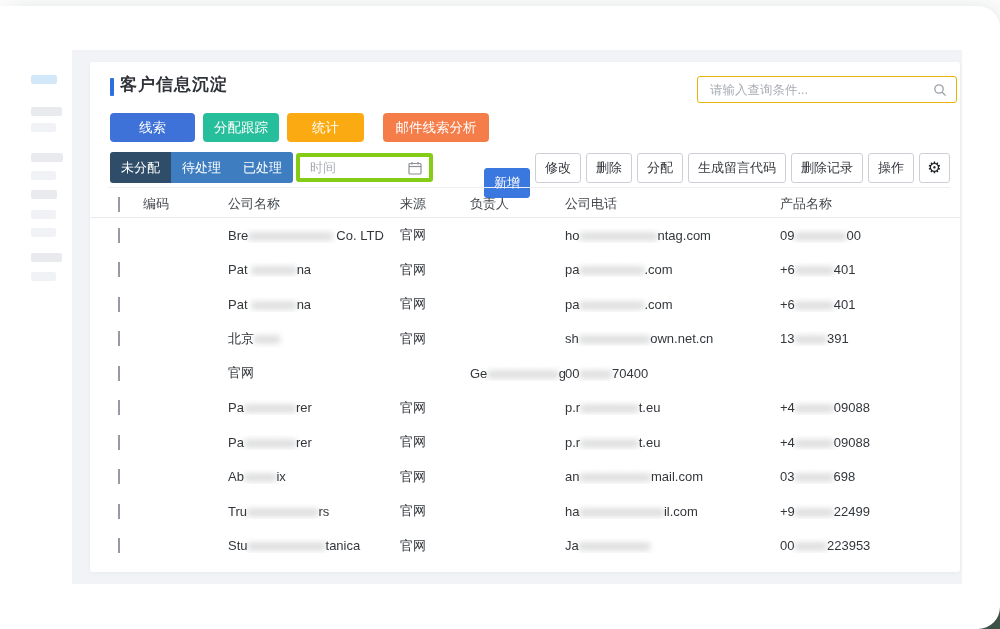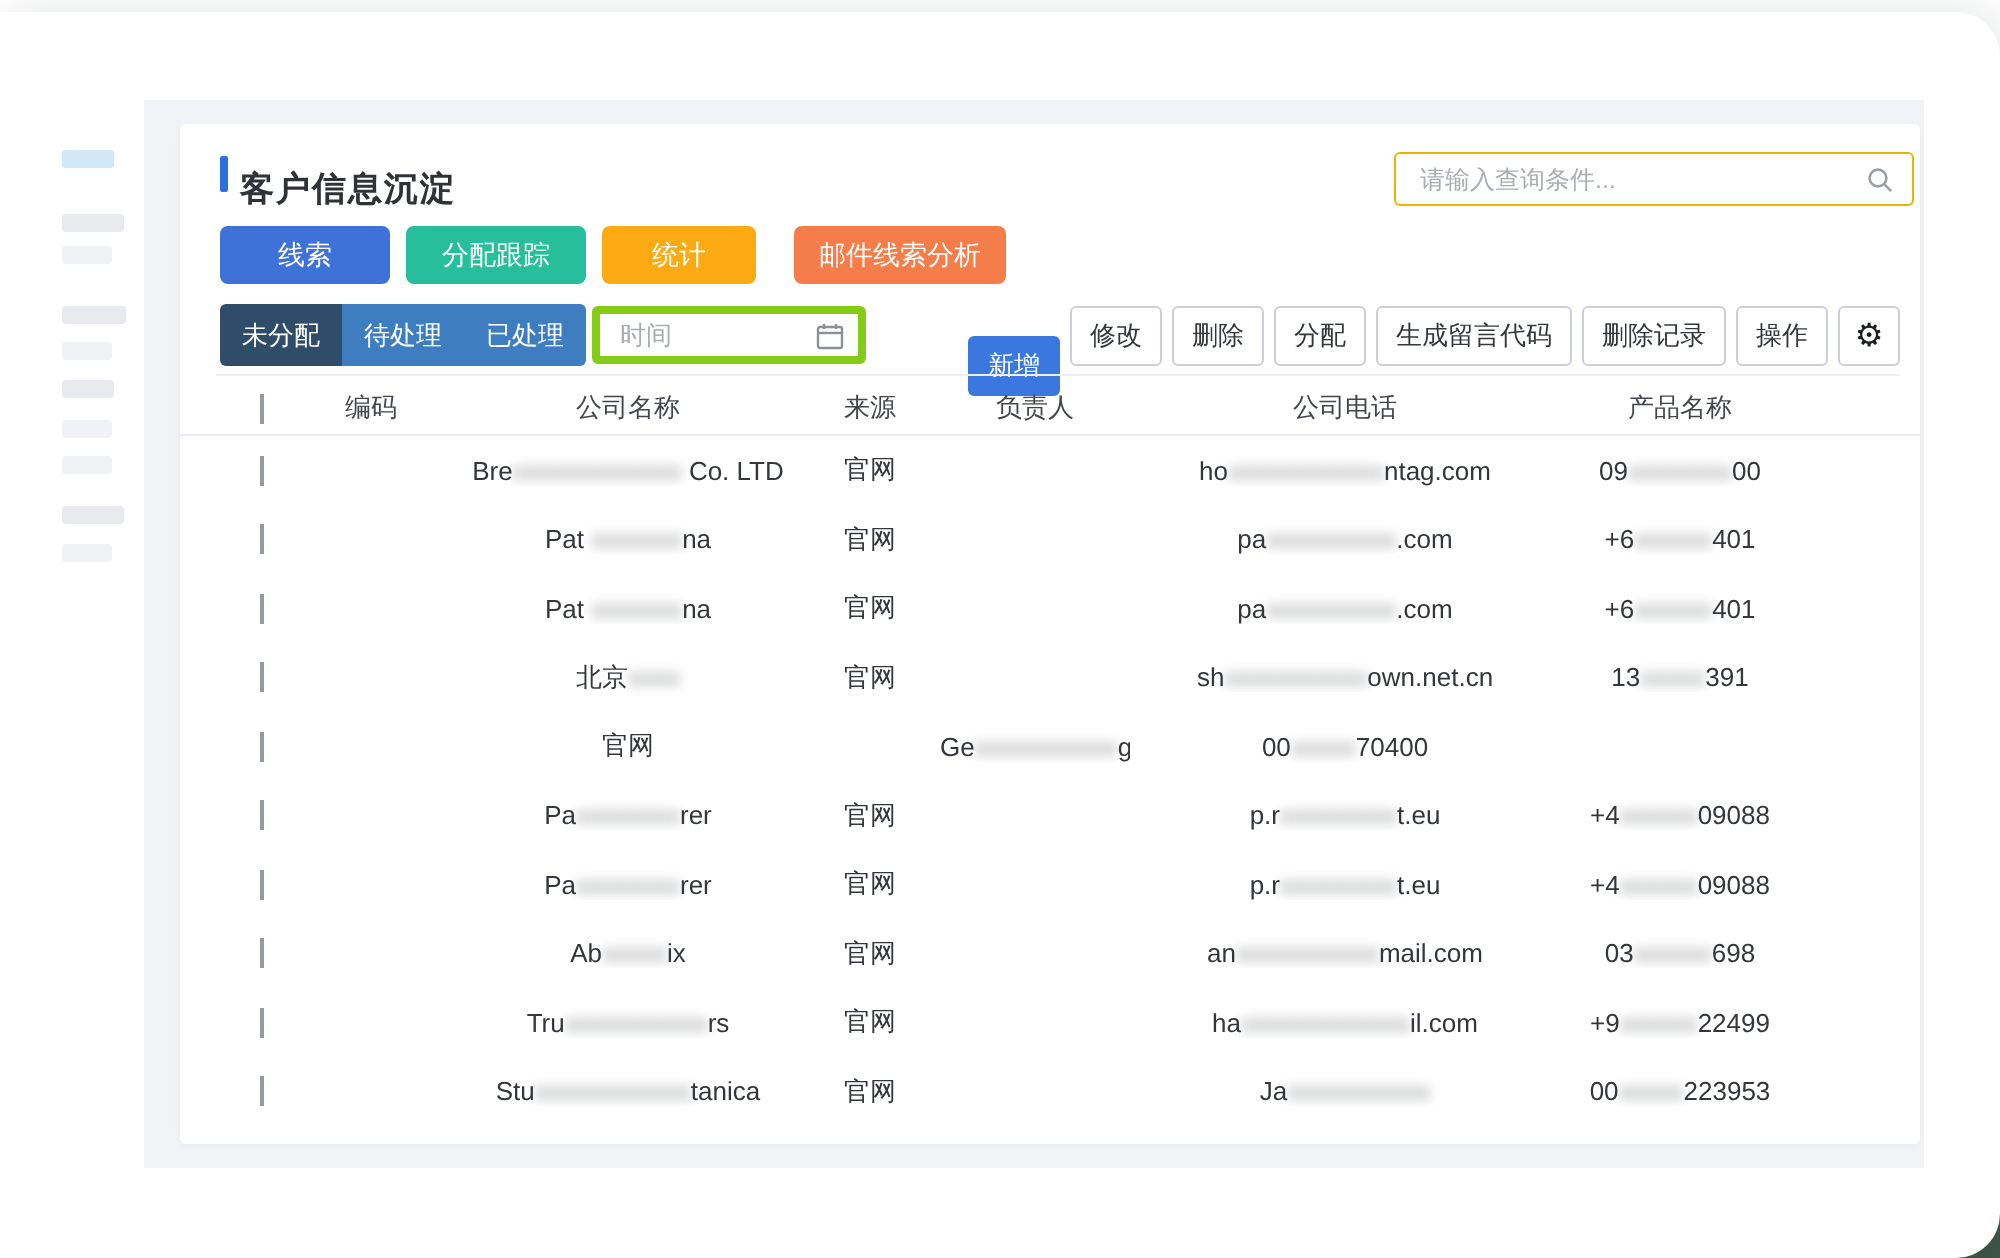--- a/index.html
+++ b/index.html
@@ -20,21 +20,21 @@
   
   .sidebar { position:absolute; left:0; top:0; bottom:0; width:72px; background:#fff; }
   .sbar { height:9px; border-radius:2px; margin-left:31px; background:#f1f2f6; }
   .sbar.dark { background:#e8eaee; }
   .sbar.active { background:#d2e8f9; }
   
   .main { position:absolute; left:72px; top:44px; right:38px; bottom:45px; background:#f2f3f7; }
   .card { position:absolute; left:18px; top:12px; right:2px; bottom:12px; background:#fff; border-radius:3px; box-shadow:0 1px 4px rgba(20,30,50,.04); }
   
   .tmark { position:absolute; left:20px; top:16px; width:4px; height:18px; background:#2e6fe0; border-radius:1px; }
-  .title { position:absolute; left:30px; top:21px; margin:0; font-size:17px; font-weight:700; color:#2f3338; letter-spacing:1px; }
+  .title { position:absolute; left:30px; top:11px; margin:0; font-size:17px; font-weight:700; color:#2f3338; letter-spacing:1px; }
   .search { position:absolute; left:607px; top:14px; width:260px; height:27px; border:1px solid #eab308; border-radius:3px; background:#fff; display:flex; align-items:center; }
   .search input { flex:1; min-width:0; border:0; outline:0; background:transparent; padding:0 6px 0 12px; font-size:12.5px; color:#333; font-family:inherit; }
   input::placeholder { color:#a9adb4; }
   .search svg { margin-right:9px; flex:none; }
   
   .navrow { position:absolute; left:20px; top:51px; display:flex; }
   .navbtn { height:29px; border:0; border-radius:4px; color:#fff; font-size:13.5px; margin-right:8px; font-family:inherit; cursor:pointer; }
   
   .toolbar { position:absolute; left:20px; top:90px; right:10px; height:31px; display:flex; align-items:center; }
   .tabs { display:flex; flex:none; }
@@ -44,21 +44,21 @@
   .tab:last-child { border-radius:0 3px 3px 0; }
   .datebox { width:137px; height:29px; border:4px solid #84cc16; border-radius:3px; margin-left:3px; display:flex; align-items:center; background:#fff; flex:none; }
   .datebox input { flex:1; min-width:0; border:0; outline:0; background:transparent; padding:0 8px 0 10px; font-size:13px; color:#333; font-family:inherit; }
   .datebox svg { margin-right:7px; flex:none; }
   .actions { margin-left:auto; display:flex; gap:5px; align-items:center; }
   .abtn { height:30px; padding:0 9px; border:1px solid #ccd0d6; border-radius:3px; background:#fff; color:#33373c; font-size:13px; font-family:inherit; white-space:nowrap; cursor:pointer; }
   .abtn.primary { background:#3a78e0; border-color:#3a78e0; color:#fff;margin-top:30px; }
   .gearbtn { height:30px; width:31px; border:1px solid #ccd0d6; border-radius:3px; background:#fff; display:flex; align-items:center; justify-content:center; font-size:16px; color:#1b1f24; cursor:pointer; padding:0; }
   .divider { position:absolute; left:18px; right:10px; top:125px; height:1px; background:#edeff3; }
   
-  .tablewrap { position:absolute; left:0; right:0; top:129px; bottom:4px; overflow:hidden;text-align:center; }
+  .tablewrap { position:absolute; left:0; right:0; top:129px; bottom:4px; overflow:hidden; }
   .thead, .trow { display:grid; grid-template-columns:25px 85px 172px 70px 95px 215px 120px minmax(0,1fr); padding-left:28px; align-items:center; }
   .thead { height:27px; border-bottom:1px solid #e9ebef; font-size:13px; color:#43474d; }
   .trow { height:34.5px; font-size:13px; color:#33373c; }
   .cell { white-space:nowrap; overflow:hidden; }
   .cb { width:14px; height:14px; border:1px solid #969ba3; border-radius:3px; background:#fff; cursor:pointer; }
   .redacted { filter:blur(3px); opacity:.55; }
 </style>
 </head>
 <body>
 
@@ -94,21 +94,21 @@
       <div class="search">
         <input type="text" placeholder="请输入查询条件..." style="">
         <svg width="14" height="14" viewBox="0 0 14 14">
           <circle cx="6" cy="6" r="4.2" fill="none" stroke="#9aa0a6" stroke-width="1.3"></circle>
           <line x1="9.2" y1="9.2" x2="12.6" y2="12.6" stroke="#9aa0a6" stroke-width="1.3"></line>
         </svg>
       </div>
 
       <div class="navrow" id="navrow">
           <button class="navbtn" style="background: rgb(62, 114, 216); width: 85px;">线索</button>
-          <button class="navbtn" style="background: rgb(39, 191, 155); width: 90px;">分配跟踪</button>
+          <button class="navbtn" style="background: rgb(39, 191, 155); width: 76px;">分配跟踪</button>
           <button class="navbtn" style="background: rgb(251, 171, 17); width: 77px;">统计</button>
           <button class="navbtn" style="background: rgb(245, 125, 74); width: 106px; margin-left: 11px;">邮件线索分析</button>
         </div>
 
       <div class="toolbar">
         <div class="tabs" id="tabs">
             <div class="tab active">未分配</div>
             <div class="tab">待处理</div>
             <div class="tab">已处理</div>
           </div>

